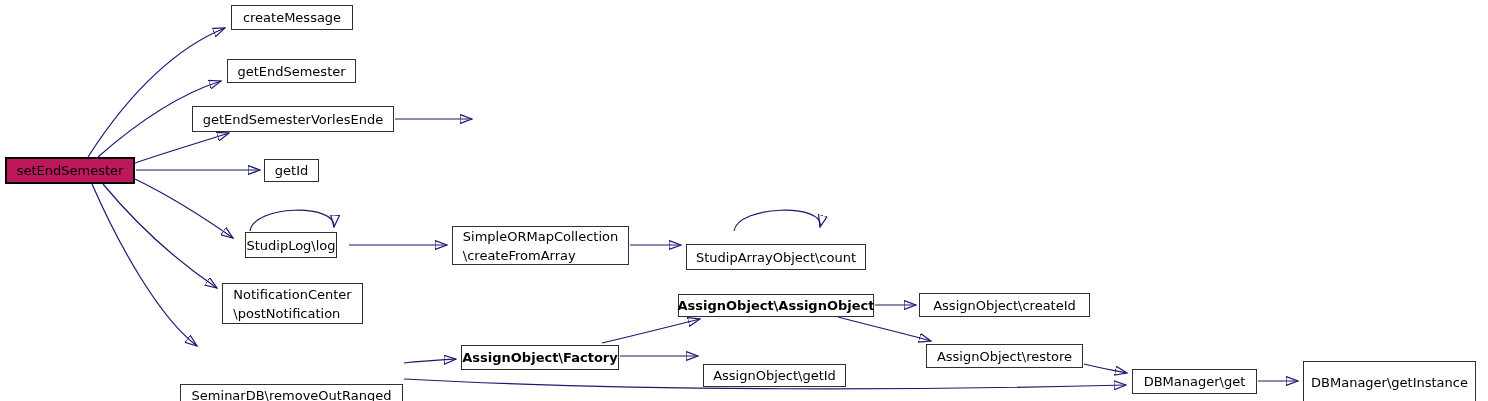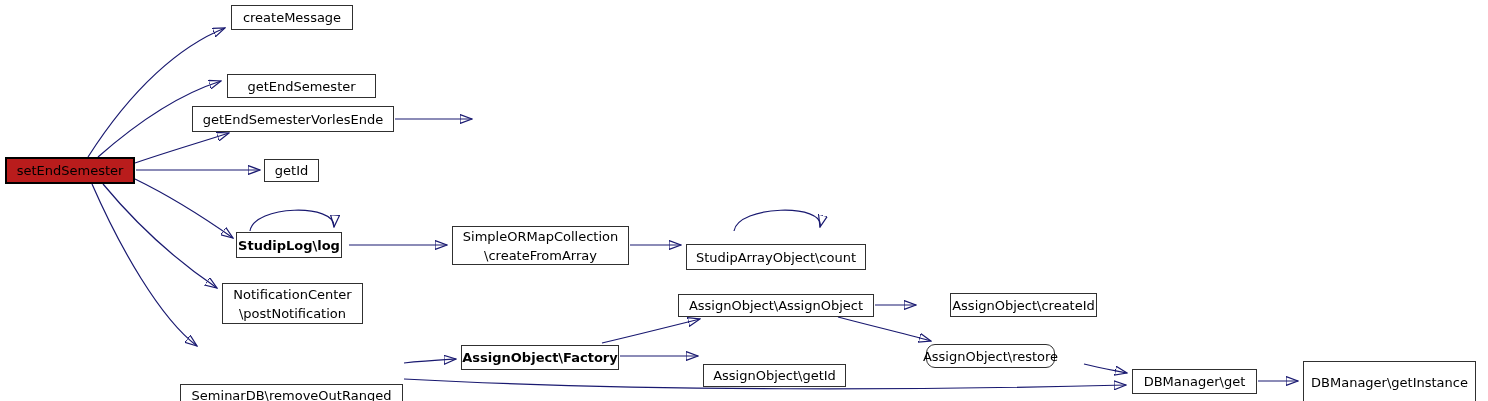--- a/index.html
+++ b/index.html
@@ -14,27 +14,27 @@
   .edge-layer path{fill:none;stroke:#191970;stroke-width:1.2;}
   .node{
     position:absolute;
     box-sizing:border-box;
     border:1px solid #303030;
     background:#ffffff;
     color:#000000;
     font-size:13px;
     line-height:19px;
     display:flex;align-items:center;justify-content:center;
-    text-align:center;
+    text-align:left;
     white-space:pre-line;
     padding:0 2px;
     cursor:pointer;
   }
   .node.root{
-    background:#b91c1c;
+    background:#be185d;
     border:2px solid #000000;
     cursor:default;
   }
 </style>
 </head>
 <body>
 
 <div class="canvas">
 
   <svg class="edge-layer" width="1488" height="401" viewBox="0 0 1488 401" xmlns="http://www.w3.org/2000/svg">
@@ -62,47 +62,47 @@
     <path d="M 875,305 L 916,305" marker-end="url(#arrow)"></path>
     <path d="M 838,317 C 872,326 902,333 931,341" marker-end="url(#arrow)"></path>
     <path d="M 1084,364 C 1100,368 1112,370 1127,373" marker-end="url(#arrow)"></path>
     <path d="M 1258,381 L 1298,381" marker-end="url(#arrow)"></path>
   </svg>
 
   <div class="node root" style="left:5px;top:157px;width:130px;height:27px;">setEndSemester</div>
 
   <div class="node" style="left:231px;top:5px;width:122px;height:25px;">createMessage</div>
 
-  <div class="node" style="left:227px;top:74px;width:149px;height:24px;">getEndSemester</div>
+  <div class="node" style="left:227px;top:59px;width:129px;height:24px;">getEndSemester</div>
 
   <div class="node" style="left:192px;top:106px;width:202px;height:26px;">getEndSemesterVorlesEnde</div>
 
   <div class="node" style="left:264px;top:159px;width:55px;height:23px;">getId</div>
 
-  <div class="node" style="left:236px;top:232px;width:106px;height:26px;font-weight:bold;">StudipLog\log</div>
+  <div class="node" style="left:245px;top:232px;width:92px;height:26px;">StudipLog\log</div>
 
   <div class="node" style="left:222px;top:283px;width:141px;height:41px;">NotificationCenter
 \postNotification</div>
 
   <div class="node" style="left:180px;top:348px;width:223px;height:42px;margin-top:36px;">SeminarDB\removeOutRanged
 SingleDates</div>
 
 
   <div class="node" style="left:452px;top:226px;width:177px;height:39px;">SimpleORMapCollection
 \createFromArray</div>
 
   <div class="node" style="left:461px;top:345px;width:158px;height:25px;font-weight:bold;">AssignObject\Factory</div>
 
   <div class="node" style="left:686px;top:244px;width:180px;height:26px;">StudipArrayObject\count</div>
 
-  <div class="node" style="left:678px;top:294px;width:196px;height:23px;">AssignObject\AssignObject</div>
+  <div class="node" style="left:678px;top:294px;width:196px;height:23px;font-weight:bold;">AssignObject\AssignObject</div>
 
   <div class="node" style="left:703px;top:364px;width:143px;height:23px;">AssignObject\getId</div>
 
-  <div class="node" style="left:950px;top:293px;width:147px;height:24px;">AssignObject\createId</div>
+  <div class="node" style="left:919px;top:293px;width:171px;height:24px;">AssignObject\createId</div>
 
-  <div class="node" style="left:926px;top:344px;width:129px;height:24px;border-radius:9px;">AssignObject\restore</div>
+  <div class="node" style="left:926px;top:344px;width:157px;height:24px;">AssignObject\restore</div>
 
   <div class="node" style="left:1132px;top:369px;width:125px;height:25px;">DBManager\get</div>
 
   <div class="node" style="left:1303px;top:361px;width:173px;height:42px;">DBManager\getInstance</div>
 
 </div>
 
 </body></html>

